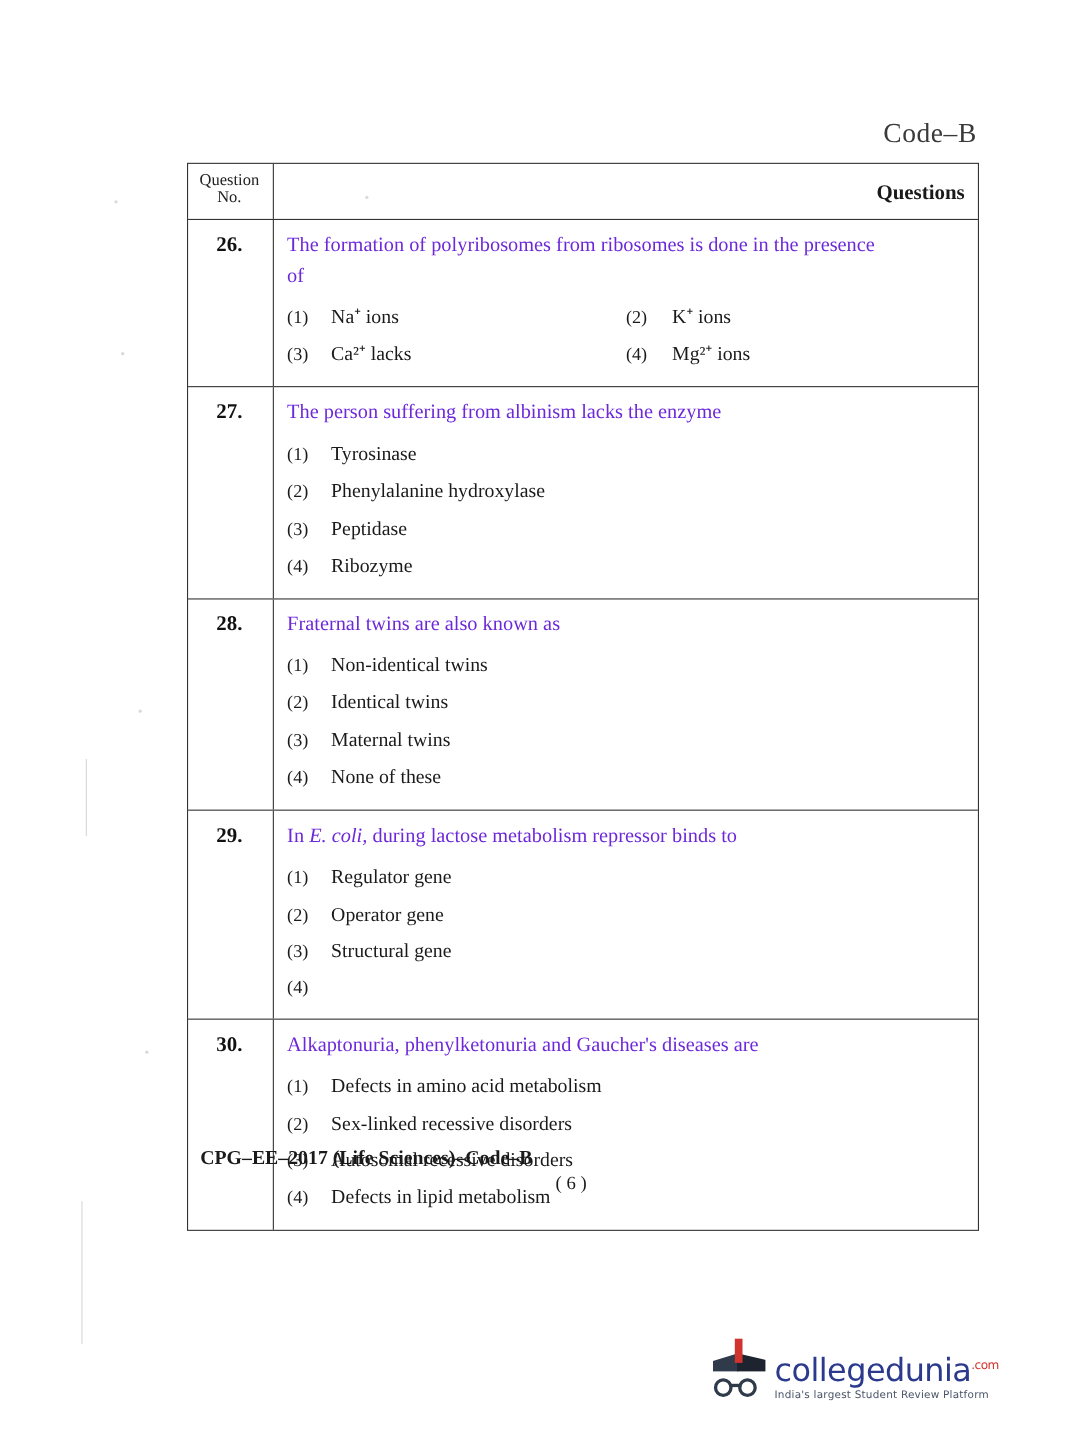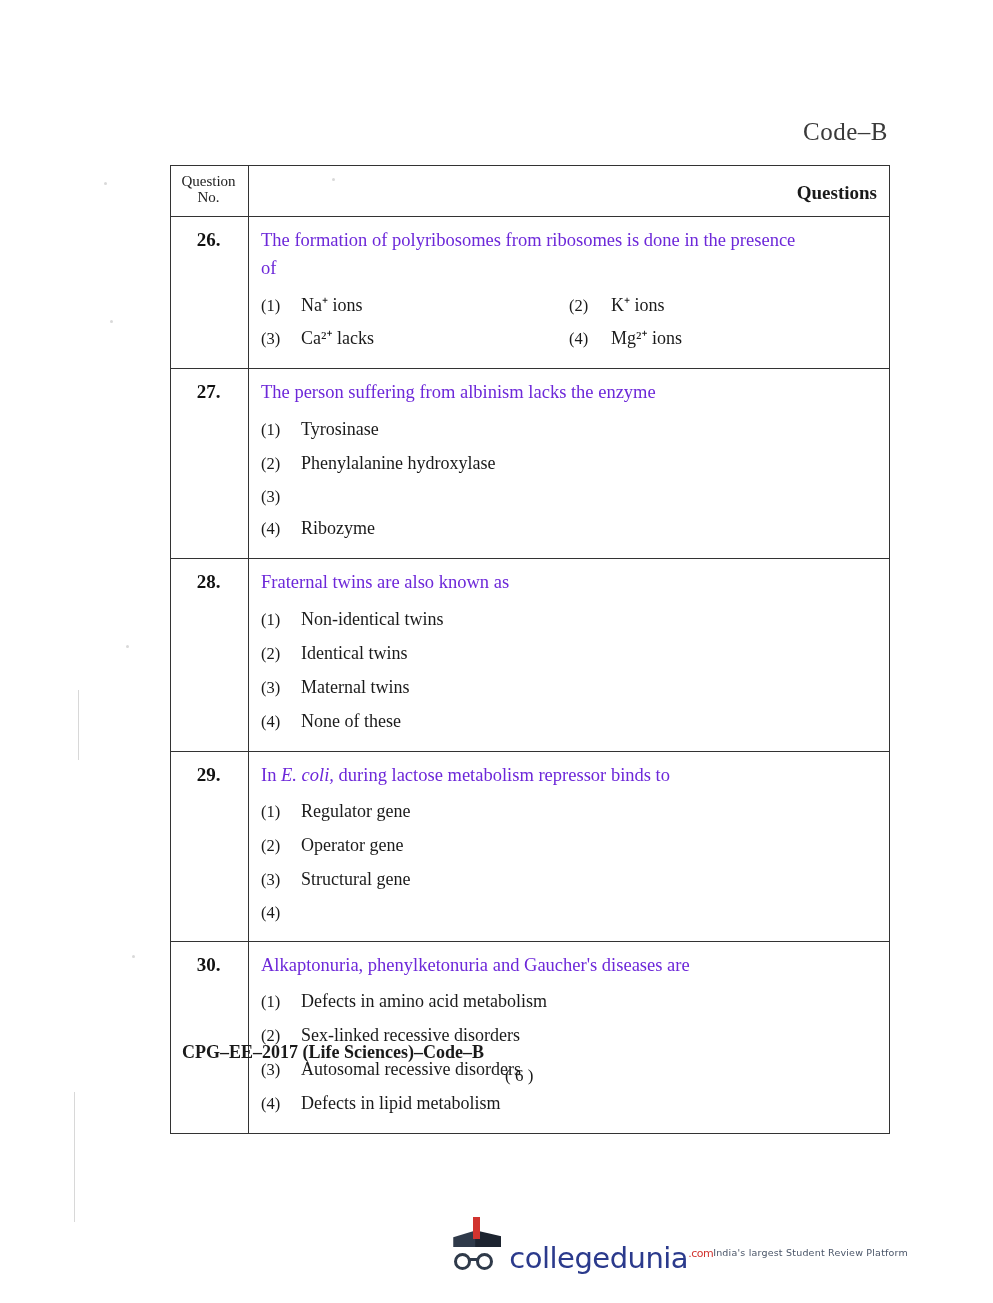--- a/index.html
+++ b/index.html
@@ -17,33 +17,33 @@
   }
 
   .page {
     position: absolute;
     inset: 0;
   }
 
   
   .code-label {
     position: absolute;
-    top: 118px;
+    top: 108px;
     right: 105px;
     font-size: 25px;
     letter-spacing: 0.5px;
     color: #3a3a3a;
     font-family: "Liberation Serif", serif;
   }
 
   
   .qtable {
     position: absolute;
     left: 170px;
-    top: 165px;
+    top: 148px;
     width: 718px;
     border: 1.5px solid #333;
     border-collapse: collapse;
     background: transparent;
   }
   .qtable .row {
     display: flex;
     border-bottom: 1.5px solid #333;
   }
   .qtable .row:last-child {
@@ -207,20 +207,21 @@
   .logo-mark .bridge {
     position: absolute;
     left: 16px;
     bottom: 9px;
     width: 9px;
     height: 3px;
     background: #2f3a4a;
   }
   .logo-text {
     display: flex;
+    flex-direction: column;
     line-height: 1;
   }
   .logo-word {
     font-family: "DejaVu Sans", sans-serif;
     font-size: 29px;
     color: #2b3a8c;
     letter-spacing: -0.5px;
     font-weight: 500;
   }
   .logo-word .dot-com {
@@ -319,20 +320,21 @@
           <div class="opt">
             <span class="lab">(1)</span>
             <span class="txt">Tyrosinase</span>
           </div>
           <div class="opt">
             <span class="lab">(2)</span>
             <span class="txt">Phenylalanine hydroxylase</span>
           </div>
           <div class="opt">
             <span class="lab">(3)</span>
+            <span class="txt">Peptidase</span>
           </div>
           <div class="opt">
             <span class="lab">(4)</span>
             <span class="txt">Ribozyme</span>
           </div>
         </div>
       </div>
     </div>
 
     <div class="row">

